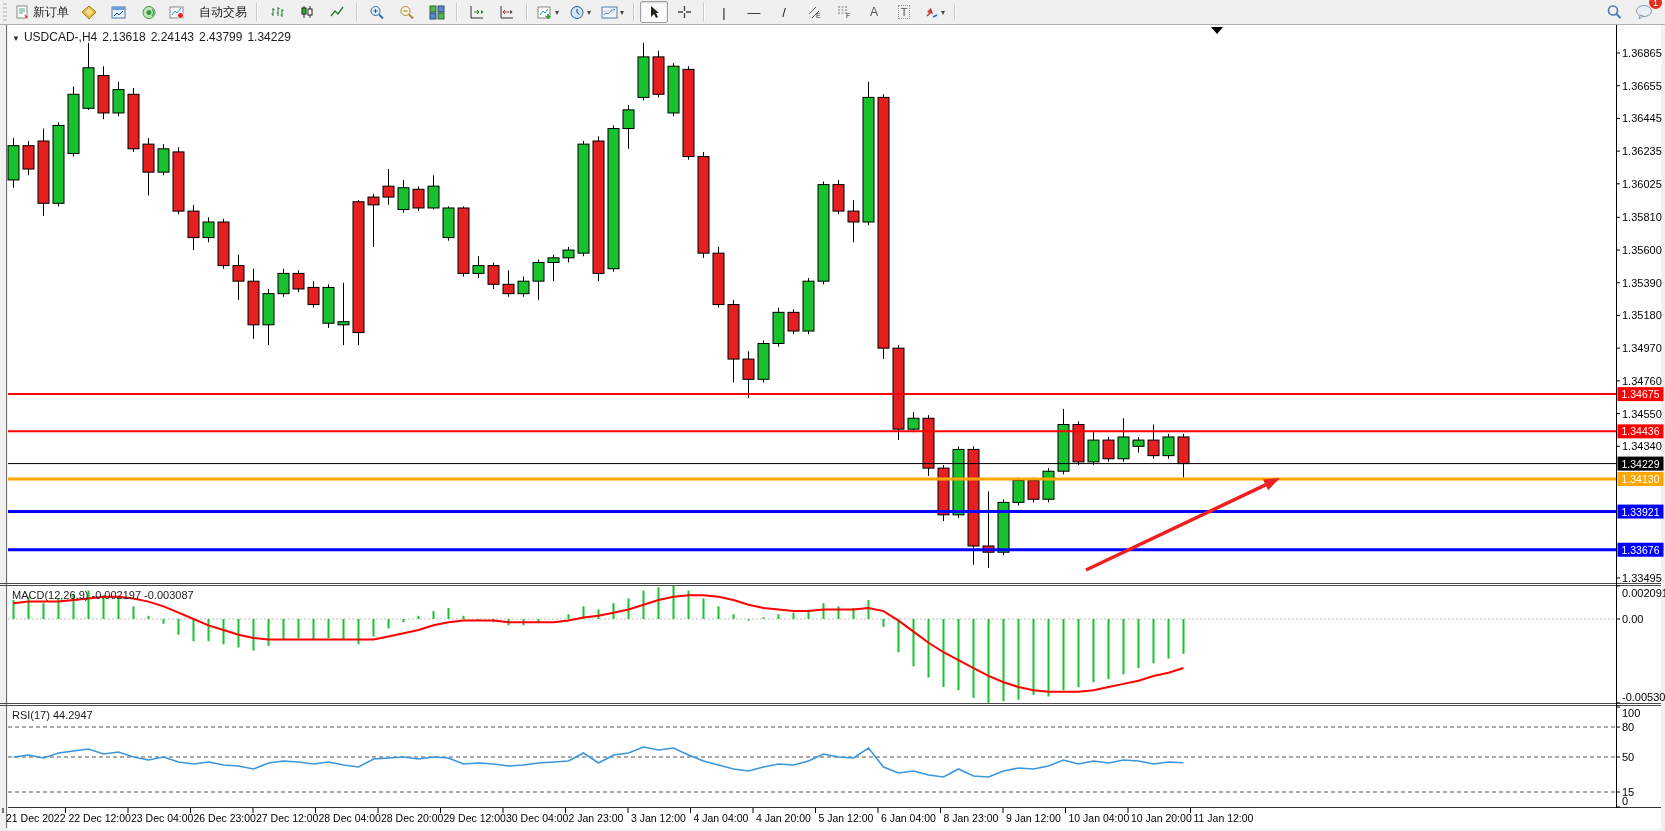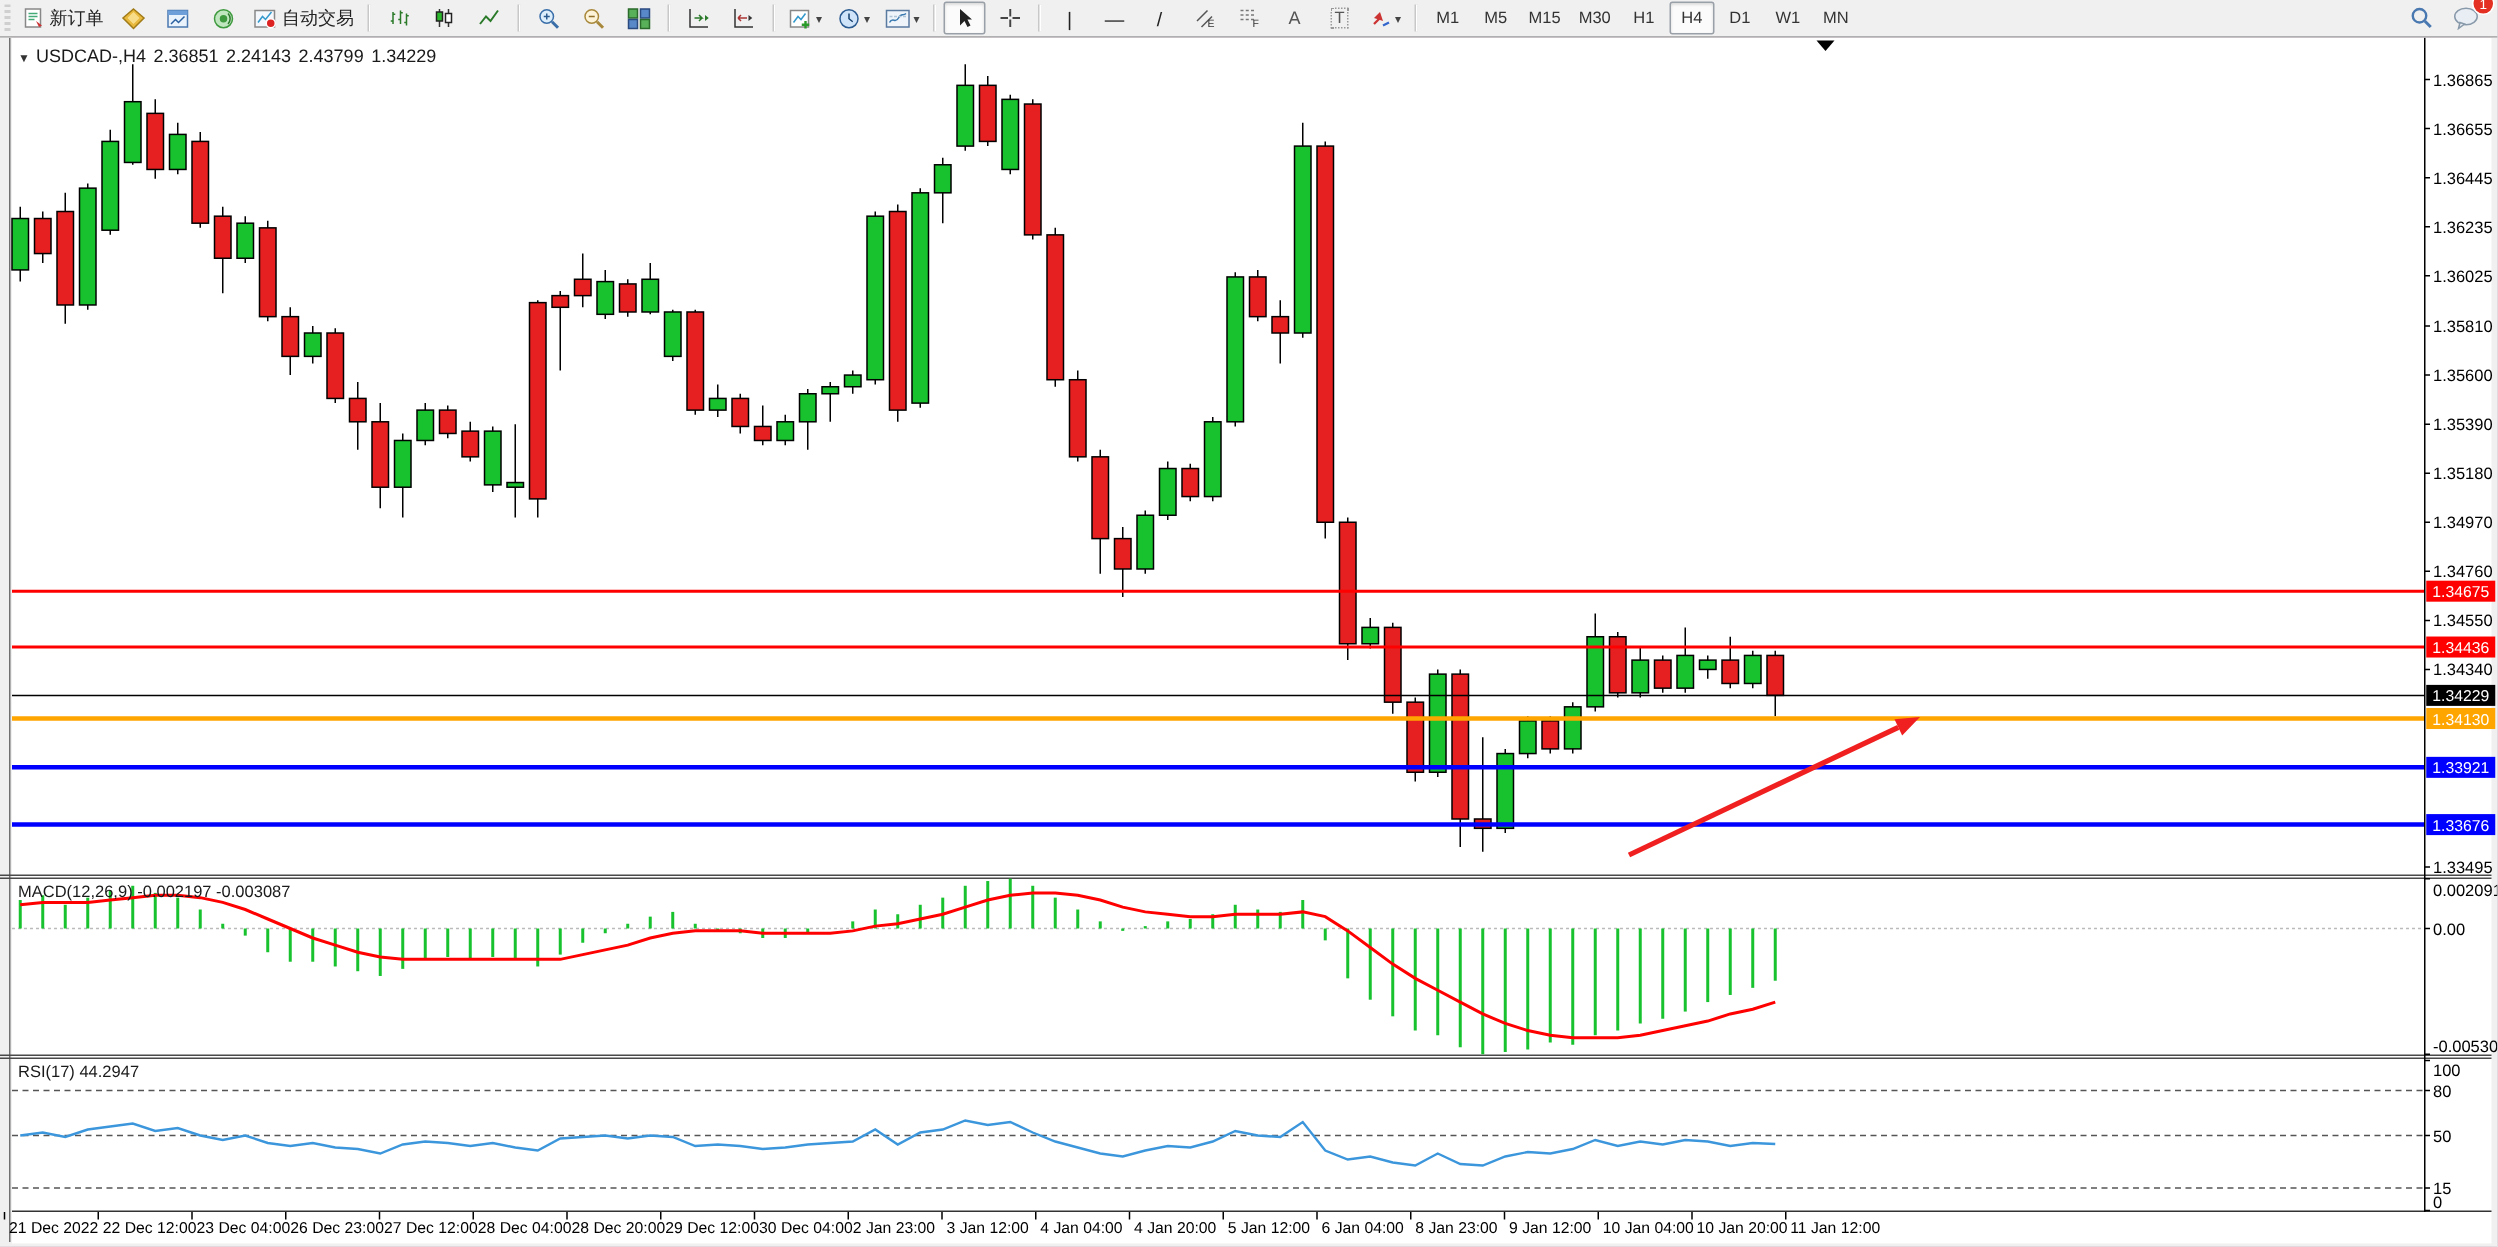--- a/index.html
+++ b/index.html
@@ -66,21 +66,21 @@
         <path d="M11 4a5 5 0 010 7" stroke="#2f7a2f" fill="none"></path>
       </svg>
     </div>
 
     <div class="tbtn">
       <svg width="16" height="15">
         <rect x="1" y="2" width="13" height="11" fill="#f4f8fc" stroke="#888"></rect>
         <path d="M3 10l3-4 2 2 4-5" stroke="#39c" fill="none"></path>
         <circle cx="11.5" cy="10.5" r="3" fill="#d22" stroke="#fff"></circle>
       </svg>
-      <span style="margin-left:3px;font-family:Liberation Mono, monospace;">自动交易</span>
+      <span style="margin-left:14px;font-family:Liberation Mono, monospace;">自动交易</span>
     </div>
 
     <div class="tsep"></div>
 
     <div class="tbtn">
       <svg width="15" height="14">
         <path d="M3 3v8M1.5 9h1.5M3 4.5h1.5M8 2v9M6.5 8h1.5M8 3.5h1.5M12 4v8M10.5 10h1.5M12 5.5h1.5" stroke="#2a7a2a" fill="none"></path>
       </svg>
     </div>
     <div class="tbtn">
@@ -210,31 +210,20 @@
       <svg width="15" height="14">
         <path d="M3 11l4-4" stroke="#c33" stroke-width="1.5"></path>
           <polygon points="7,3 9,9 3,7" fill="#c33"></polygon>
         <path d="M9 12l4-2" stroke="#36c" stroke-width="1.5"></path>
       </svg>
       <span class="dd">▾</span>
     </div>
 
     <div class="tsep"></div>
 
-    <div id="tf-group" style="display:flex;align-items:center;">
-        <div class="tbtn tftxt">M1</div>
-        <div class="tbtn tftxt">M5</div>
-        <div class="tbtn tftxt">M15</div>
-        <div class="tbtn tftxt">M30</div>
-        <div class="tbtn tftxt">H1</div>
-        <div class="tbtn tftxt pressed">H4</div>
-        <div class="tbtn tftxt">D1</div>
-        <div class="tbtn tftxt">W1</div>
-        <div class="tbtn tftxt">MN</div>
-      </div>
 
     <div id="tb-right">
       <div class="tbtn">
         <svg width="17" height="16">
           <circle cx="7" cy="6.5" r="4.5" fill="none" stroke="#4a78b0" stroke-width="1.6"></circle>
           <path d="M10.5 10l4 4" stroke="#4a78b0" stroke-width="2"></path>
         </svg>
       </div>
       <div class="tbtn" style="position:relative;">
         <svg width="18" height="16">
@@ -607,17 +596,17 @@
       <text x="1622" y="731" font-size="11" fill="#000">80</text>
       <line x1="1616" y1="757" x2="1620" y2="757" stroke="#000"></line>
       <text x="1622" y="761" font-size="11" fill="#000">50</text>
       <line x1="1616" y1="792" x2="1620" y2="792" stroke="#000"></line>
       <text x="1622" y="796" font-size="11" fill="#000">15</text>
       <line x1="1616" y1="807" x2="1620" y2="807" stroke="#000"></line>
       <text x="1622" y="805" font-size="11" fill="#000">0</text>
     </svg>
 
   <div id="title-row">
-    <span class="tri">▼</span><span>USDCAD-,H4</span><span>2.36851</span><span>2.24143</span><span>2.43799</span><span>1.34229</span>
+    <span class="tri">▼</span><span>USDCAD-,H4</span><span>2.13618</span><span>2.24143</span><span>2.43799</span><span>1.34229</span>
   </div>
   <div class="pane-label" style="left:12px;top:589px;">MACD(12,26,9) -0.002197 -0.003087</div>
   <div class="pane-label" style="left:12px;top:709px;">RSI(17) 44.2947</div>
 </div>
 
 </body></html>

